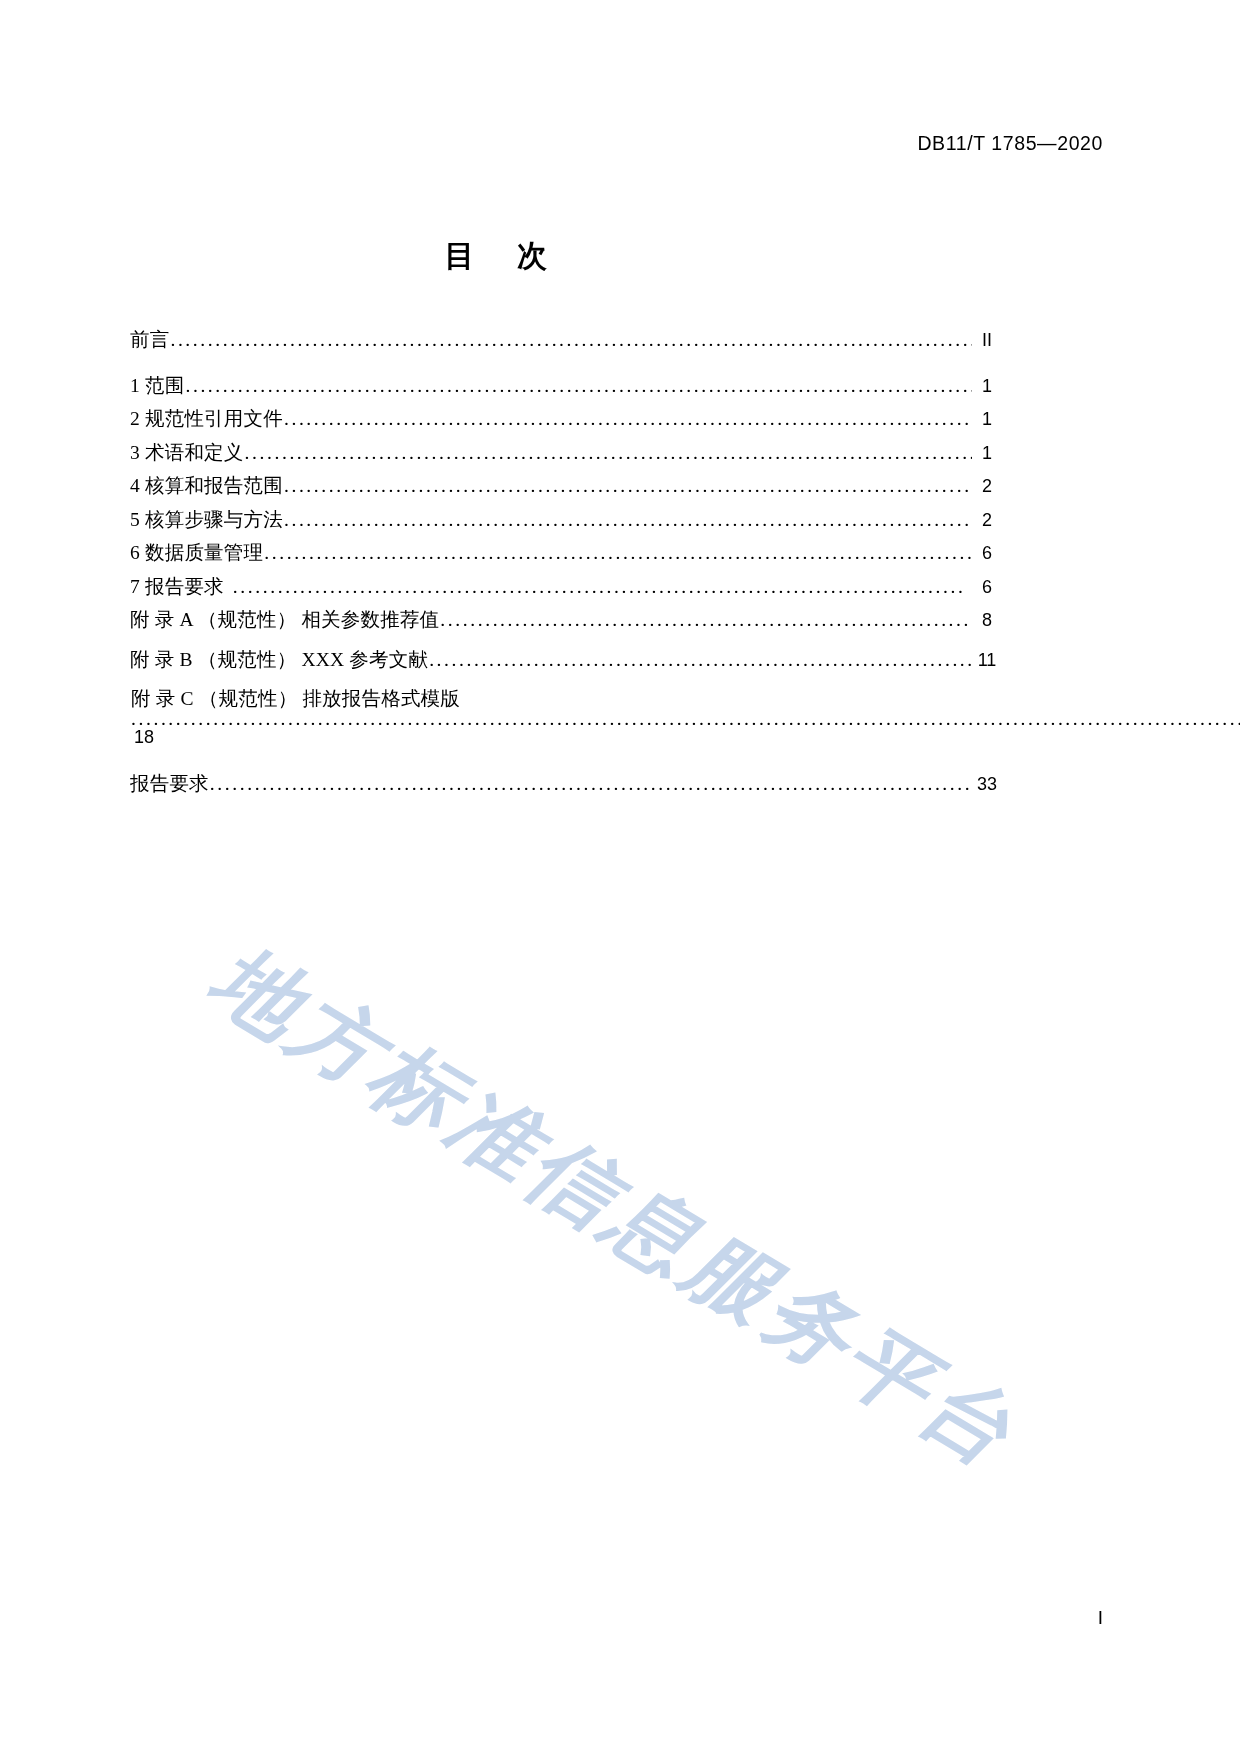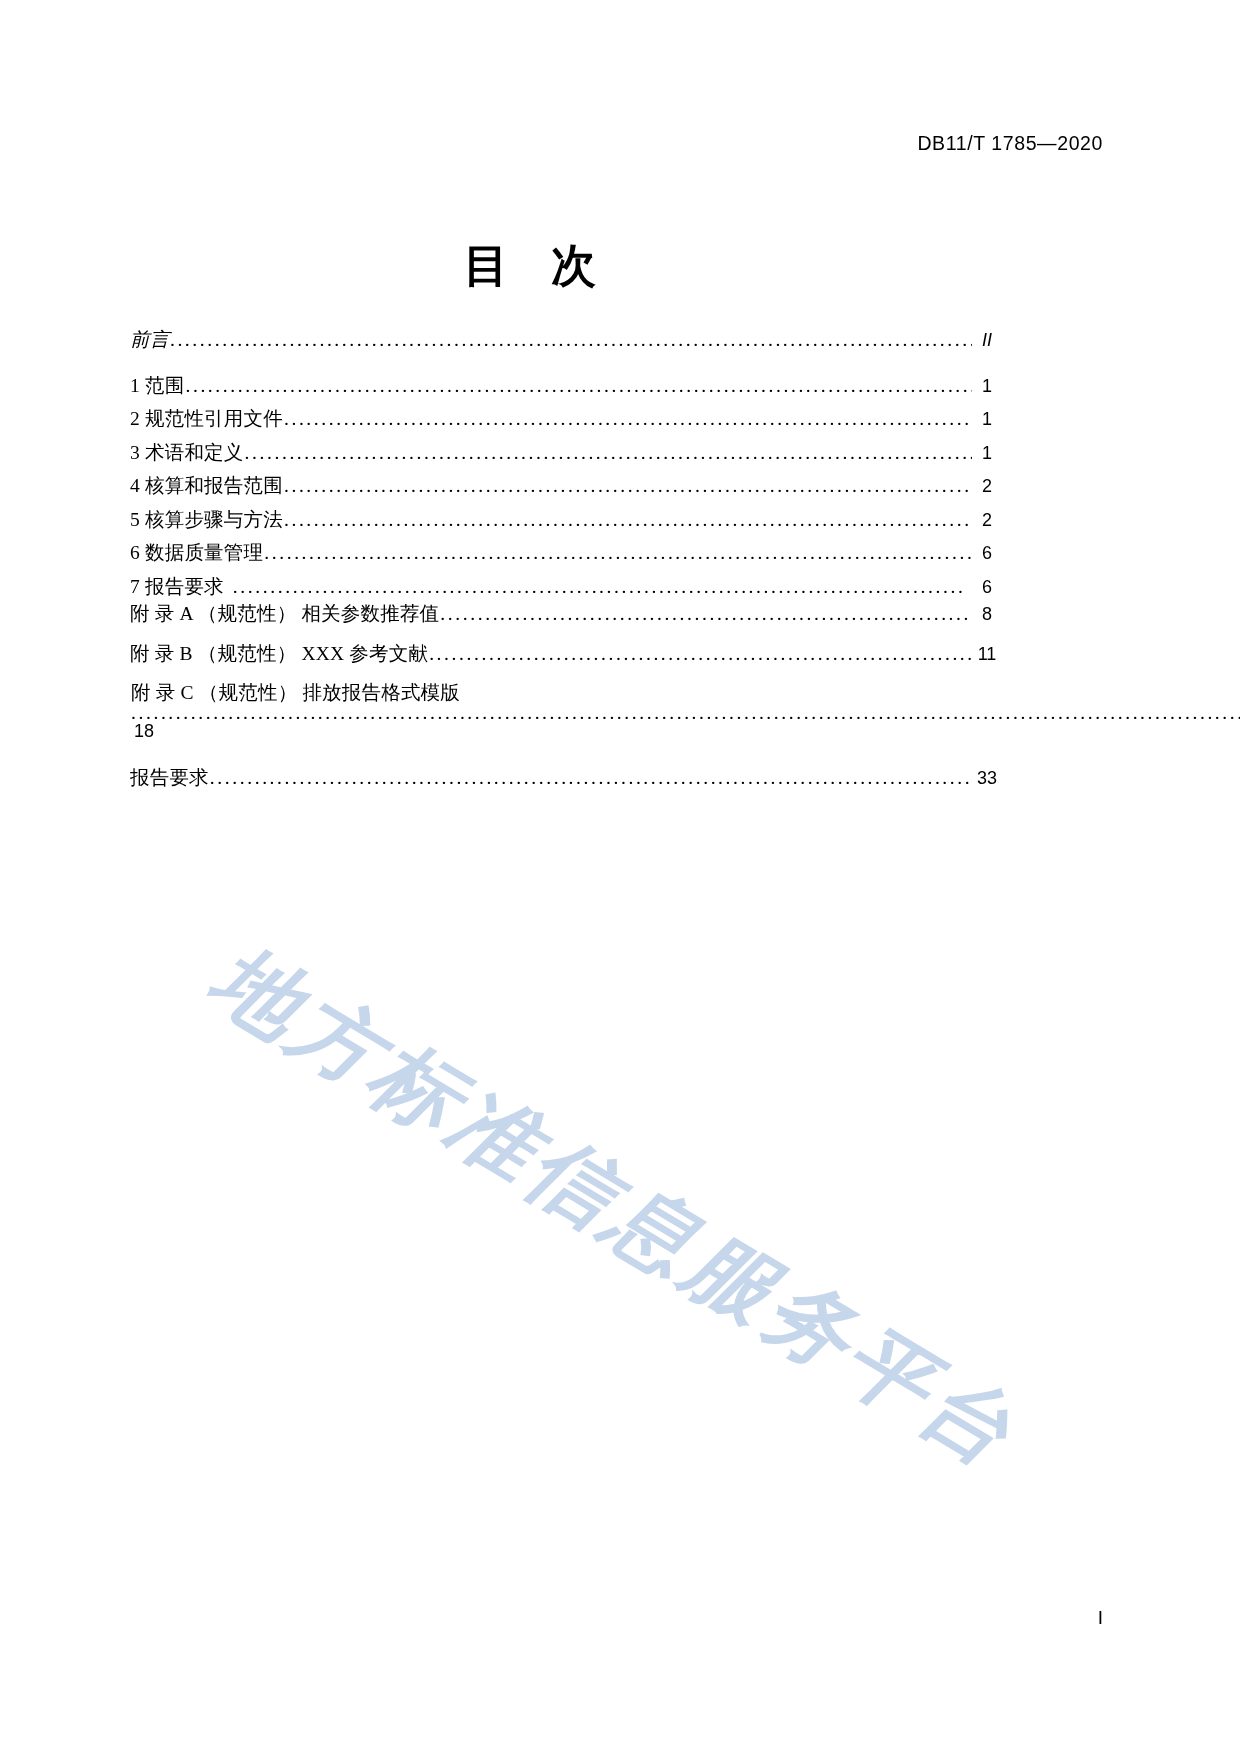--- a/index.html
+++ b/index.html
@@ -33,25 +33,24 @@
     white-space: nowrap;
   }
 
   
   .toc-title {
     position: absolute;
     top: 236px;
     left: 0;
     width: 992px;
     text-align: center;
-    font-size: 45px;
+    font-size: 30px;
     font-weight: bold;
     letter-spacing: 0.5px;
     font-family: "Liberation Serif", "DejaVu Serif", serif;
-    padding-left: 34px;
   }
   .toc-title .gap { display: inline-block; width: 42px; }
 
   
   .toc {
     position: absolute;
     top: 330px;
     left: 130px;
     width: 870px;
   }
@@ -81,23 +80,23 @@
     color: #000;
     white-space: nowrap;
   }
   .toc-row .page-num {
     flex: 0 0 auto;
     text-align: center;
     min-width: 26px;
     font-family: "Liberation Sans", "DejaVu Sans", serif;
     font-size: 18px;
   }
-  .sp-front { margin-bottom: 26px; font-style: italic; }
+  .sp-front { margin-bottom: 26px; }
   .sp-sec   { margin-bottom: 14px; }
-  .sp-gap   { margin-bottom: 8px; gap: 8px; }
+  .sp-gap   { margin-bottom: 14px; gap: 8px; }
   .sp-annex { margin-bottom: 20px; }
   .sp-annex-last { margin-bottom: 28px; flex-direction: column; }
 
   
   .watermark {
     position: absolute;
     left: 250px;
     top: 920px;
     width: 700px;
     height: 420px;

